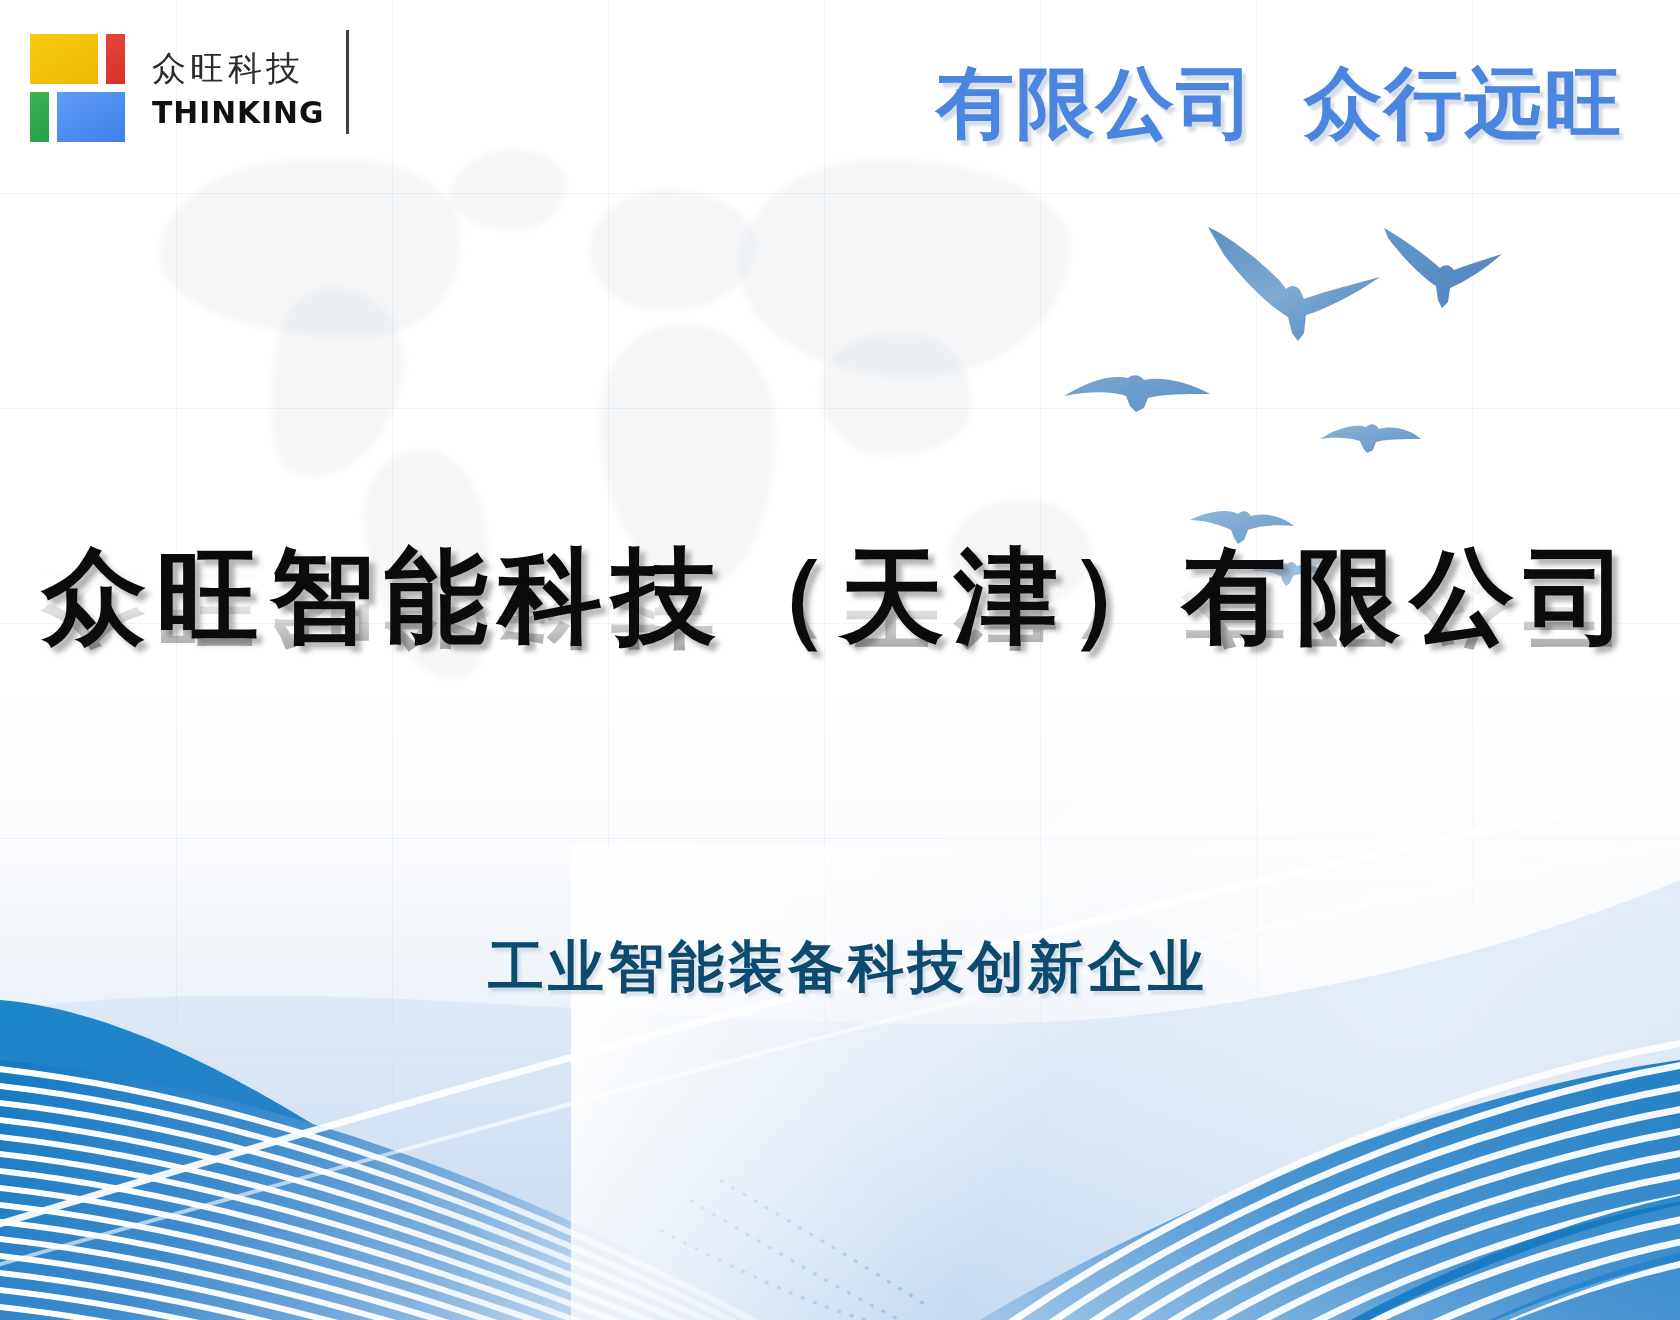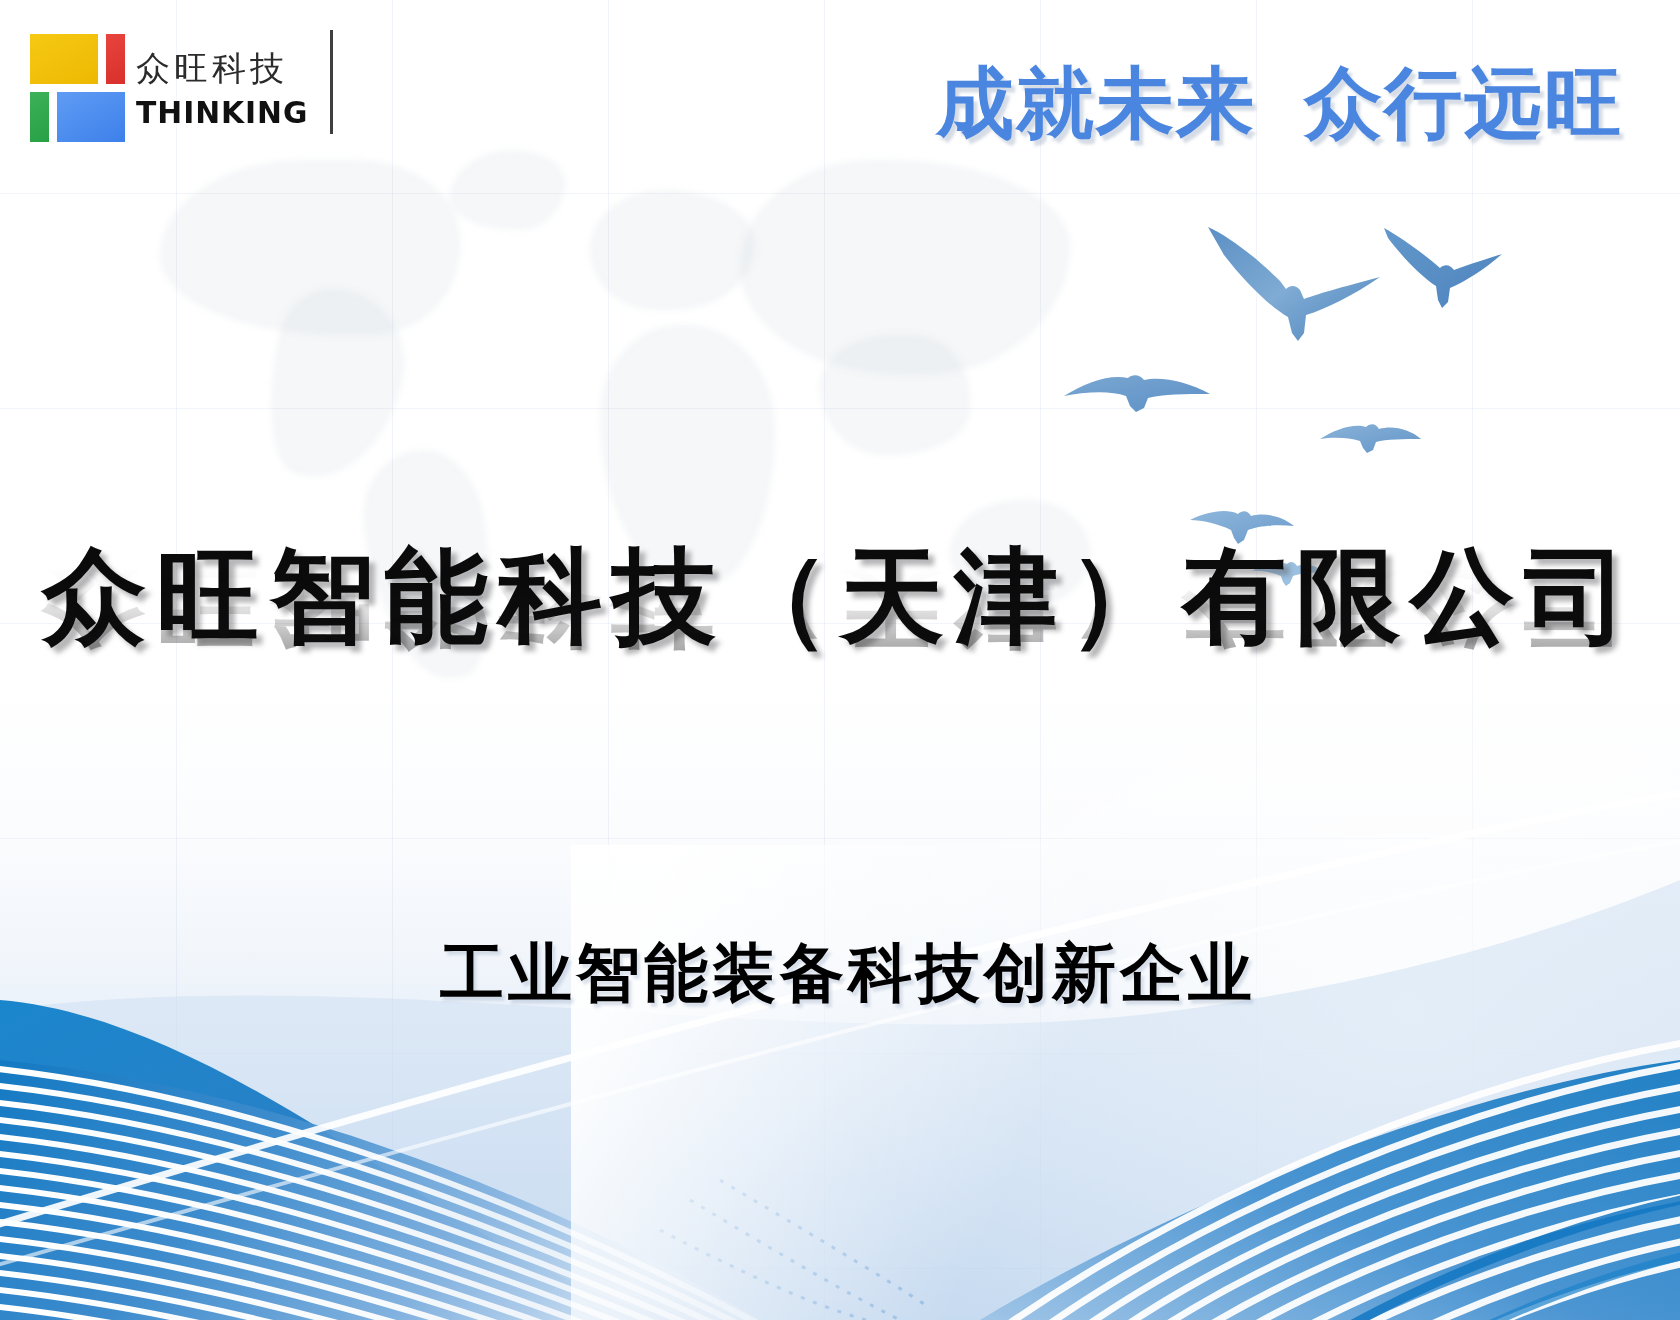--- a/index.html
+++ b/index.html
@@ -113,21 +113,21 @@
   .blk { position: absolute; }
   .blk.yellow { left: 6px;  top: 12px; width: 68px; height: 50px;  background: linear-gradient(150deg,#f6c913 0%, #edb802 100%); }
   .blk.red    { left: 82px; top: 12px; width: 19px; height: 50px;  background: linear-gradient(150deg,#e8443c 0%, #d8302c 100%); }
   .blk.green  { left: 6px;  top: 70px; width: 19px; height: 50px;  background: linear-gradient(150deg,#3db157 0%, #27a046 100%); }
   .blk.blue   { left: 33px; top: 70px; width: 68px; height: 50px;  background: linear-gradient(150deg,#5f9cf4 0%, #3d80ea 100%); }
 
   .logo-text {
     display: flex;
     flex-direction: column;
     justify-content: center;
-    margin-left: 2px;
+    margin-left: 18px;
     padding-right: 14px;
     border-right: 3px solid #3f3f3f;
     height: 104px;
     box-sizing: border-box;
   }
   .logo-cn {
     font-size: 34px;
     letter-spacing: 4px;
     color: #2b2b2b;
     font-weight: 500;
@@ -196,23 +196,23 @@
     pointer-events: none;
   }
 
   
   .subtitle {
     position: absolute;
     left: 16px;
     right: 0;
     top: 930px;
     text-align: center;
-    font-size: 64px;
+    font-size: 56px;
     font-weight: 900;
-    color: #000000;
+    color: #0c4a6e;
     letter-spacing: 4px;
     white-space: nowrap;
     text-shadow: 3px 4px 3px rgba(140,160,190,0.30);
     z-index: 16;
   }
 
   
   .birds { position: absolute; inset: 0; pointer-events: none; z-index: 12; }
   .bird { position: absolute; }
 </style>
@@ -393,21 +393,21 @@
       <div class="blk green"></div>
       <div class="blk blue"></div>
     </div>
     <div class="logo-text">
       <div class="logo-cn">众旺科技</div>
       <div class="logo-en">THINKING</div>
     </div>
   </div>
 
   <div class="slogan">
-    <span>成就未来</span><span class="gap"></span><span>众行远旺</span>
+    <span>有限公司</span><span class="gap"></span><span>众行远旺</span>
   </div>
 
   <div class="title-wrap">
     <div class="main-title">众旺智能科技（天津）有限公司</div>
     <div class="main-title-reflection">众旺智能科技（天津）有限公司</div>
   </div>
 
   <div class="subtitle">工业智能装备科技创新企业</div>
 
 </div>

